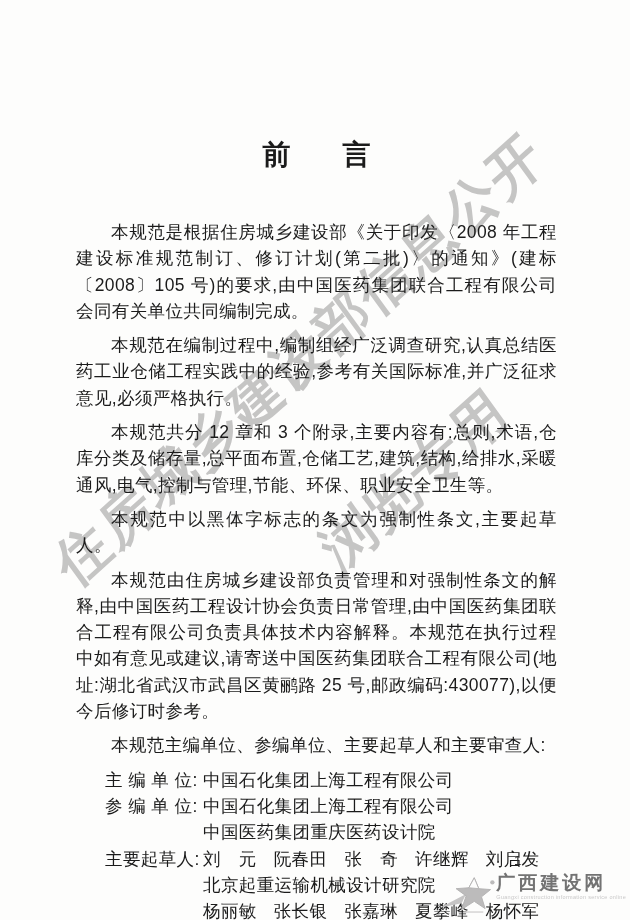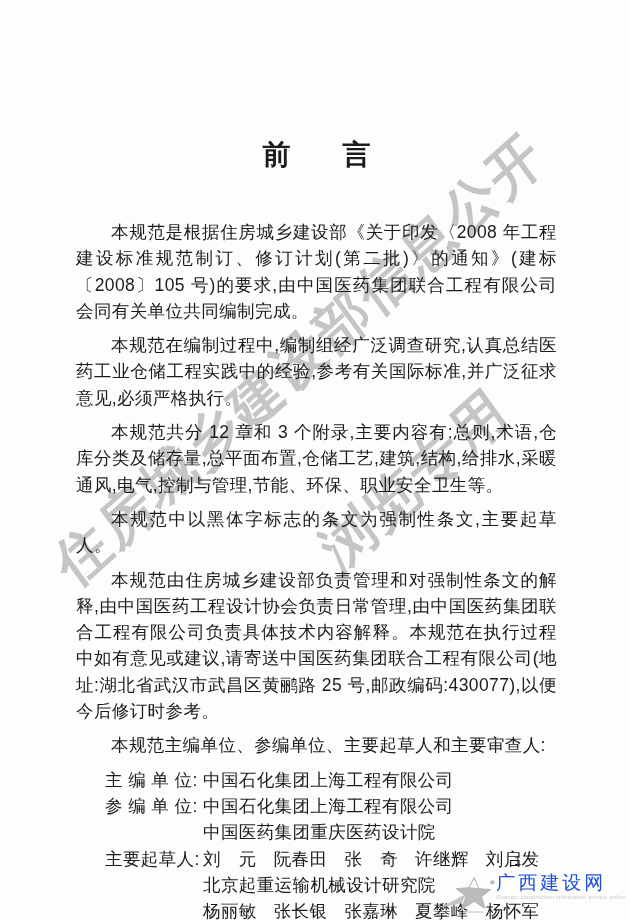--- a/index.html
+++ b/index.html
@@ -80,23 +80,23 @@
     position: absolute;
     right: 4px; top: 872px;
     z-index: 3;
     display: flex;
     align-items: flex-start;
   }
   .logo-star { width: 58px; height: 42px; margin-top: 2px; }
   .logo-textblock { display: flex; flex-direction: column; }
   .logo-name {
     font-size: 19px;
-    font-weight: normal;
+    font-weight: bold;
     letter-spacing: 3px;
-    color: #1d4ed8;
+    color: #737373;
     line-height: 22px;
   }
   .logo-caption {
     font-size: 5.5px;
     color: #c9c8c8;
     letter-spacing: 0.3px;
     line-height: 7px;
   }
 </style>
 </head>

